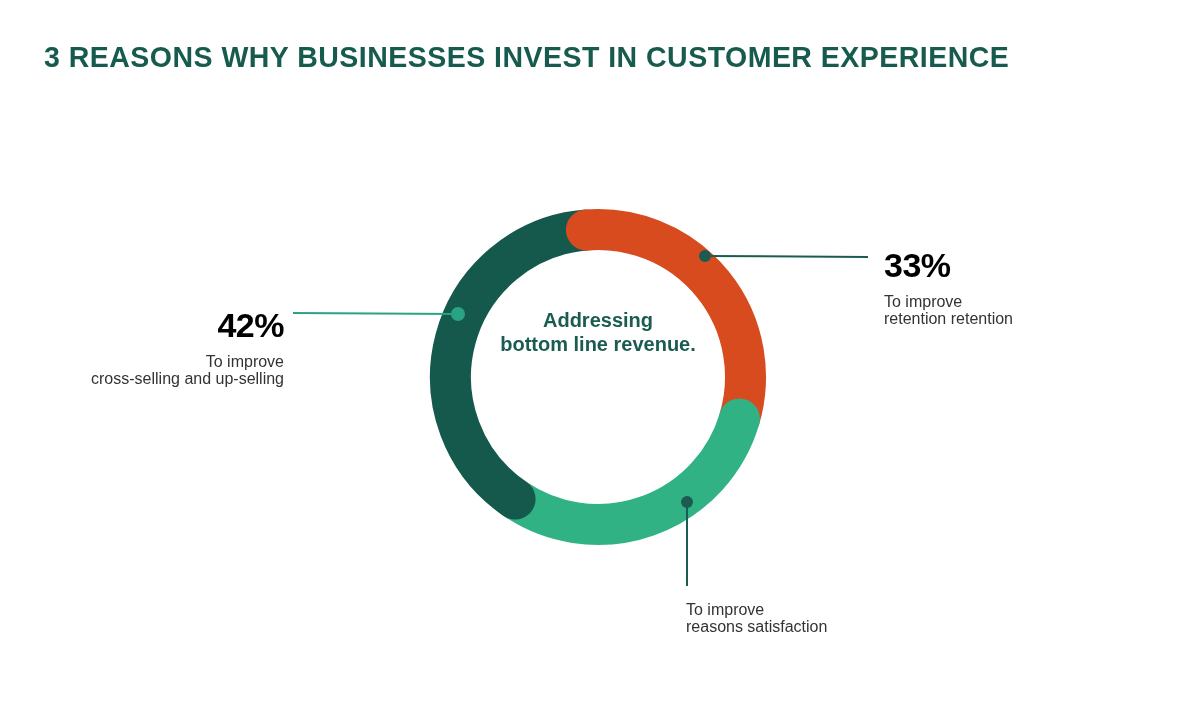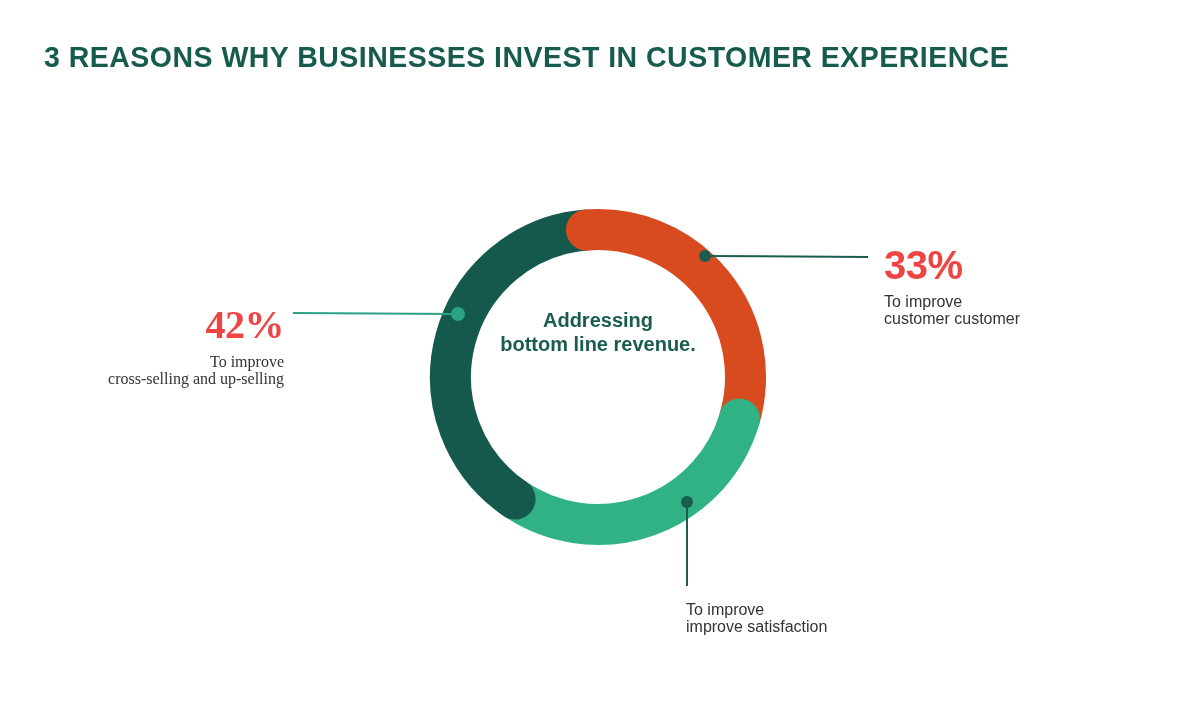--- a/index.html
+++ b/index.html
@@ -43,37 +43,36 @@
     text-align: center;
     font-size: 20px;
     font-weight: 700;
     line-height: 23.5px;
     color: #1a5c50;
   }
   .callout {
     position: absolute;
   }
   .callout .pct {
-    font-size: 40px;
+    font-size: 34px;
     font-weight: 800;
     line-height: 38px;
     letter-spacing: -0.5px;
-    color: #ef4444;
+    color: #000000;
   }
   .callout .desc {
     margin-top: 9px;
     font-size: 16px;
     line-height: 17px;
     color: #333333;
   }
   .callout-upsell {
     right: 916px;
     top: 306px;
     text-align: right;
-    font-family: Liberation Serif, serif;
   }
   .callout-retention {
     left: 884px;
     top: 246px;
     text-align: left;
   }
   .callout-satisfaction {
     left: 686px;
     top: 592px;
     text-align: left;
@@ -111,24 +110,24 @@
     <div class="desc">
       <div>To improve</div>
       <div>cross-selling and up-selling</div>
     </div>
   </div>
 
   <div class="callout callout-retention">
     <div class="pct">33%</div>
     <div class="desc">
       <div>To improve</div>
-      <div>customer customer</div>
+      <div>retention retention</div>
     </div>
   </div>
 
   <div class="callout callout-satisfaction">
     <div class="desc">
       <div>To improve</div>
-      <div>improve satisfaction</div>
+      <div>reasons satisfaction</div>
     </div>
   </div>
 
 </div>
 
 </body></html>

